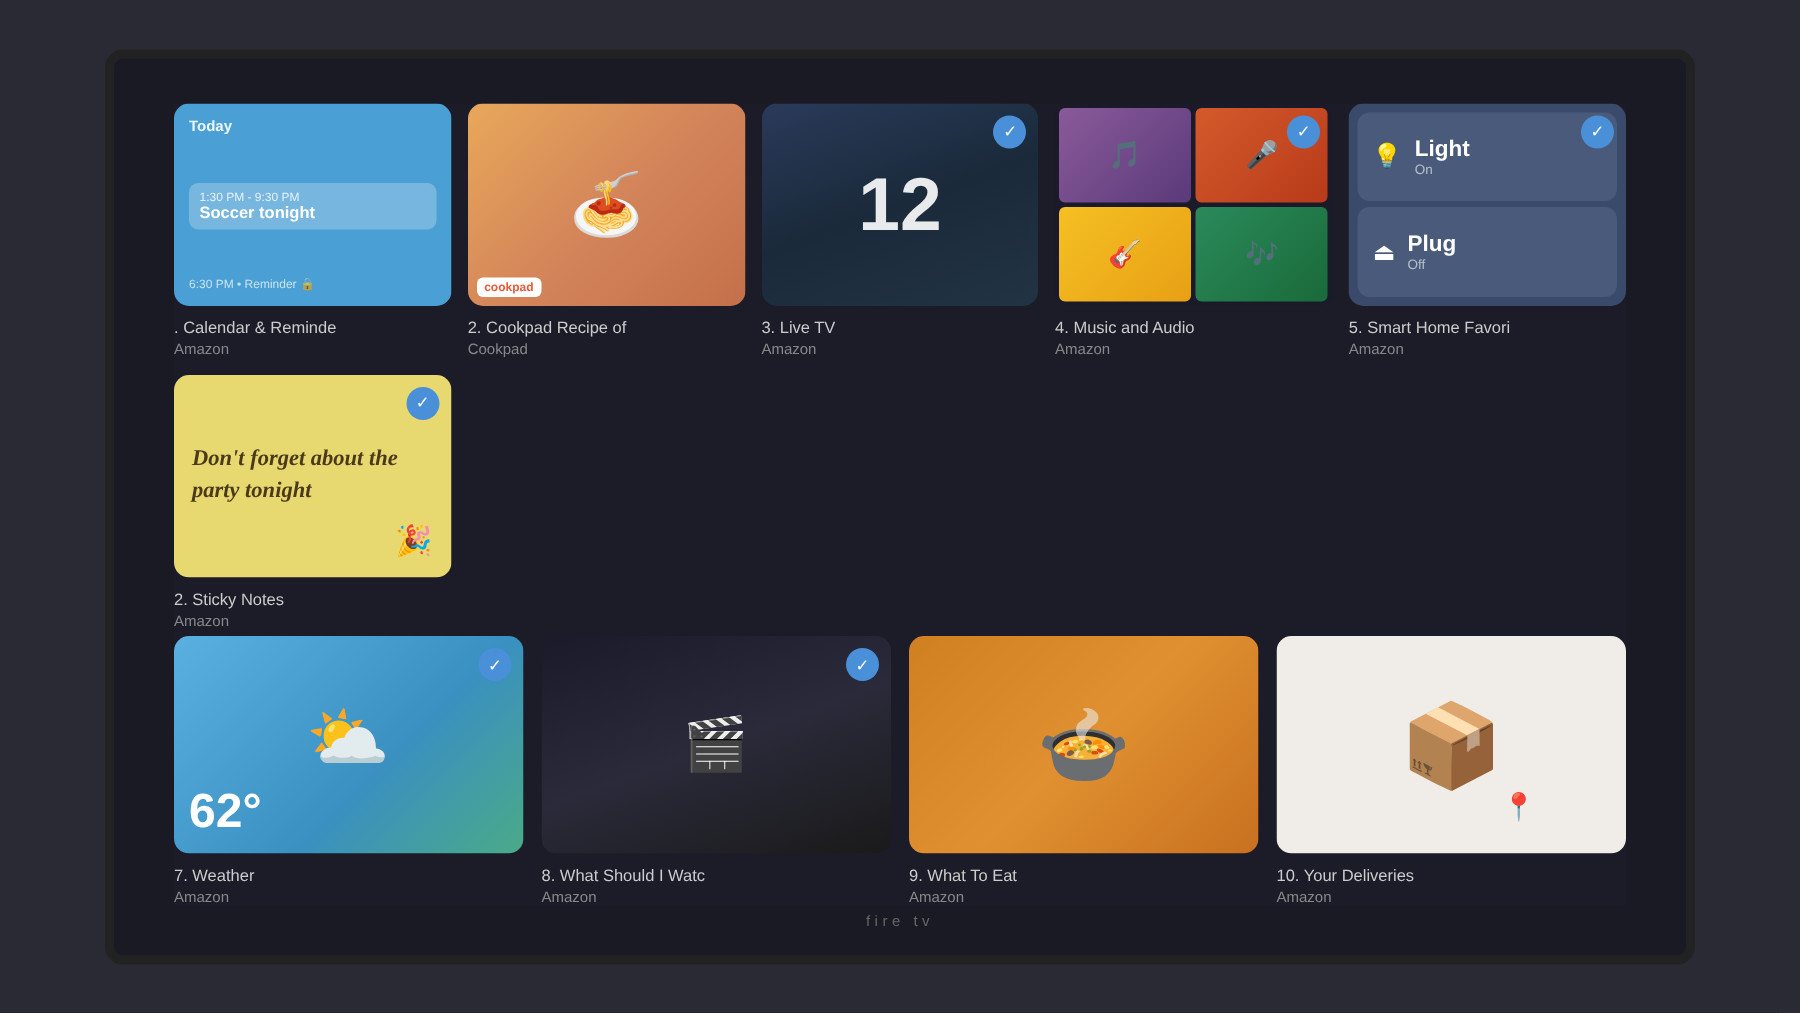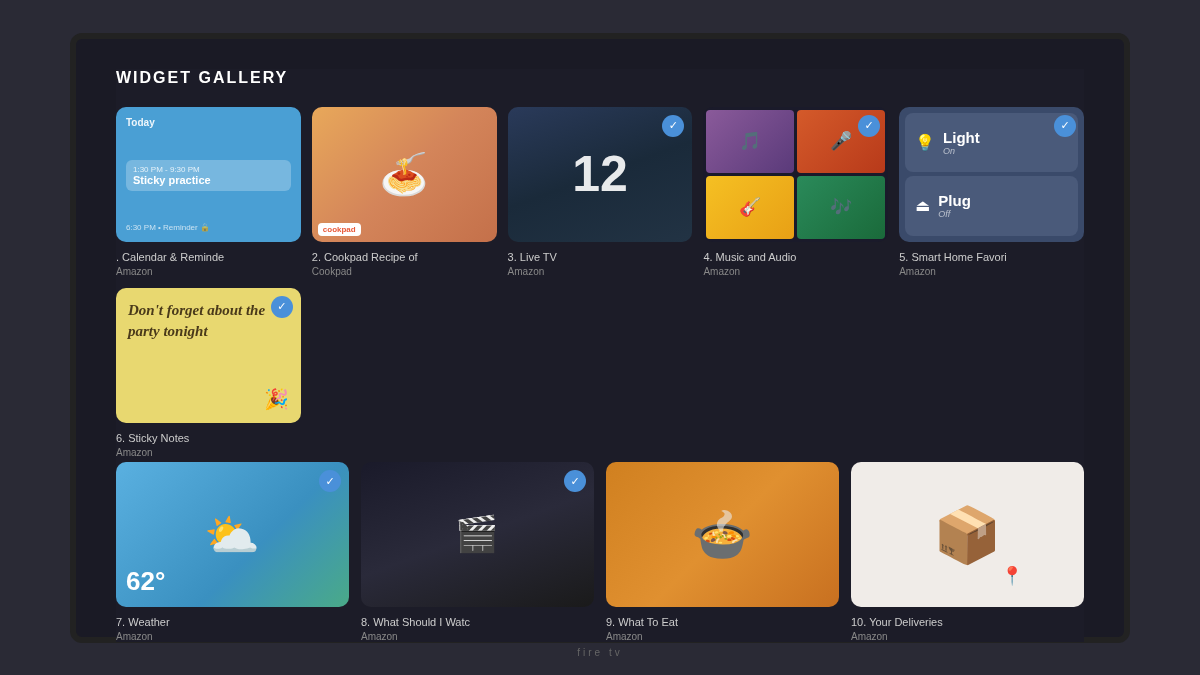--- a/index.html
+++ b/index.html
@@ -219,31 +219,30 @@
     }
     .sh-info { flex: 1; }
     .sh-name {
       color: white;
       font-size: 15px;
       font-weight: 600;
     }
     .sh-status {
       color: rgba(255,255,255,0.6);
       font-size: 9px;
-      font-style: italic;
     }
 
     
     .sticky-widget {
       background: #e8d870;
       height: 100%;
       padding: 12px;
       display: flex;
       flex-direction: column;
-      justify-content: flex-start;
+      justify-content: center;
       position: relative;
     }
     .sticky-text {
       color: #4a3a1a;
       font-size: 15px;
       font-weight: 700;
       font-style: italic;
       line-height: 1.4;
       font-family: Georgia, serif;
     }
@@ -263,21 +262,21 @@
       flex-direction: column;
       justify-content: flex-end;
     }
     .weather-cloud {
       font-size: 45px;
       text-align: center;
       margin-bottom: 4px;
     }
     .weather-temp {
       color: white;
-      font-size: 26px;
+      font-size: 32px;
       font-weight: 700;
     }
 
     
     .watch-widget {
       background: #1a1a2a;
       height: 100%;
       display: flex;
       align-items: center;
       justify-content: center;
@@ -326,31 +325,30 @@
       color: #666;
       font-size: 10px;
       letter-spacing: 3px;
     }
   </style>
 </head>
 <body>
 
 <div class="tv-frame">
   <div class="tv-screen">
-    <div class="page-title">WIDGET GALLERY</div>
 
     <div class="widget-grid">
 
       <div class="widget-card">
         <div class="widget-thumb">
           <div class="calendar-widget">
             <div class="cal-today">Today</div>
             <div class="cal-event">
               <div class="cal-event-time">1:30 PM - 9:30 PM</div>
-              <div class="cal-event-title">Sticky practice</div>
+              <div class="cal-event-title">Soccer tonight</div>
             </div>
             <div class="cal-reminder">6:30 PM • Reminder 🔒</div>
           </div>
         </div>
         <div class="widget-label">. Calendar &amp; Reminde</div>
         <div class="widget-sublabel">Amazon</div>
       </div>
 
       <div class="widget-card">
         <div class="widget-thumb">
@@ -411,21 +409,21 @@
       </div>
 
       <div class="widget-card">
         <div class="widget-thumb">
           <div class="check-badge">✓</div>
           <div class="sticky-widget">
             <div class="sticky-text">Don't forget about the party tonight</div>
             <div class="sticky-emoji">🎉</div>
           </div>
         </div>
-        <div class="widget-label">6. Sticky Notes</div>
+        <div class="widget-label">2. Sticky Notes</div>
         <div class="widget-sublabel">Amazon</div>
       </div>
 
     </div>
 
     <div class="widget-grid-row2">
 
       <div class="widget-card">
         <div class="widget-thumb widget-thumb-row2">
           <div class="check-badge">✓</div>

